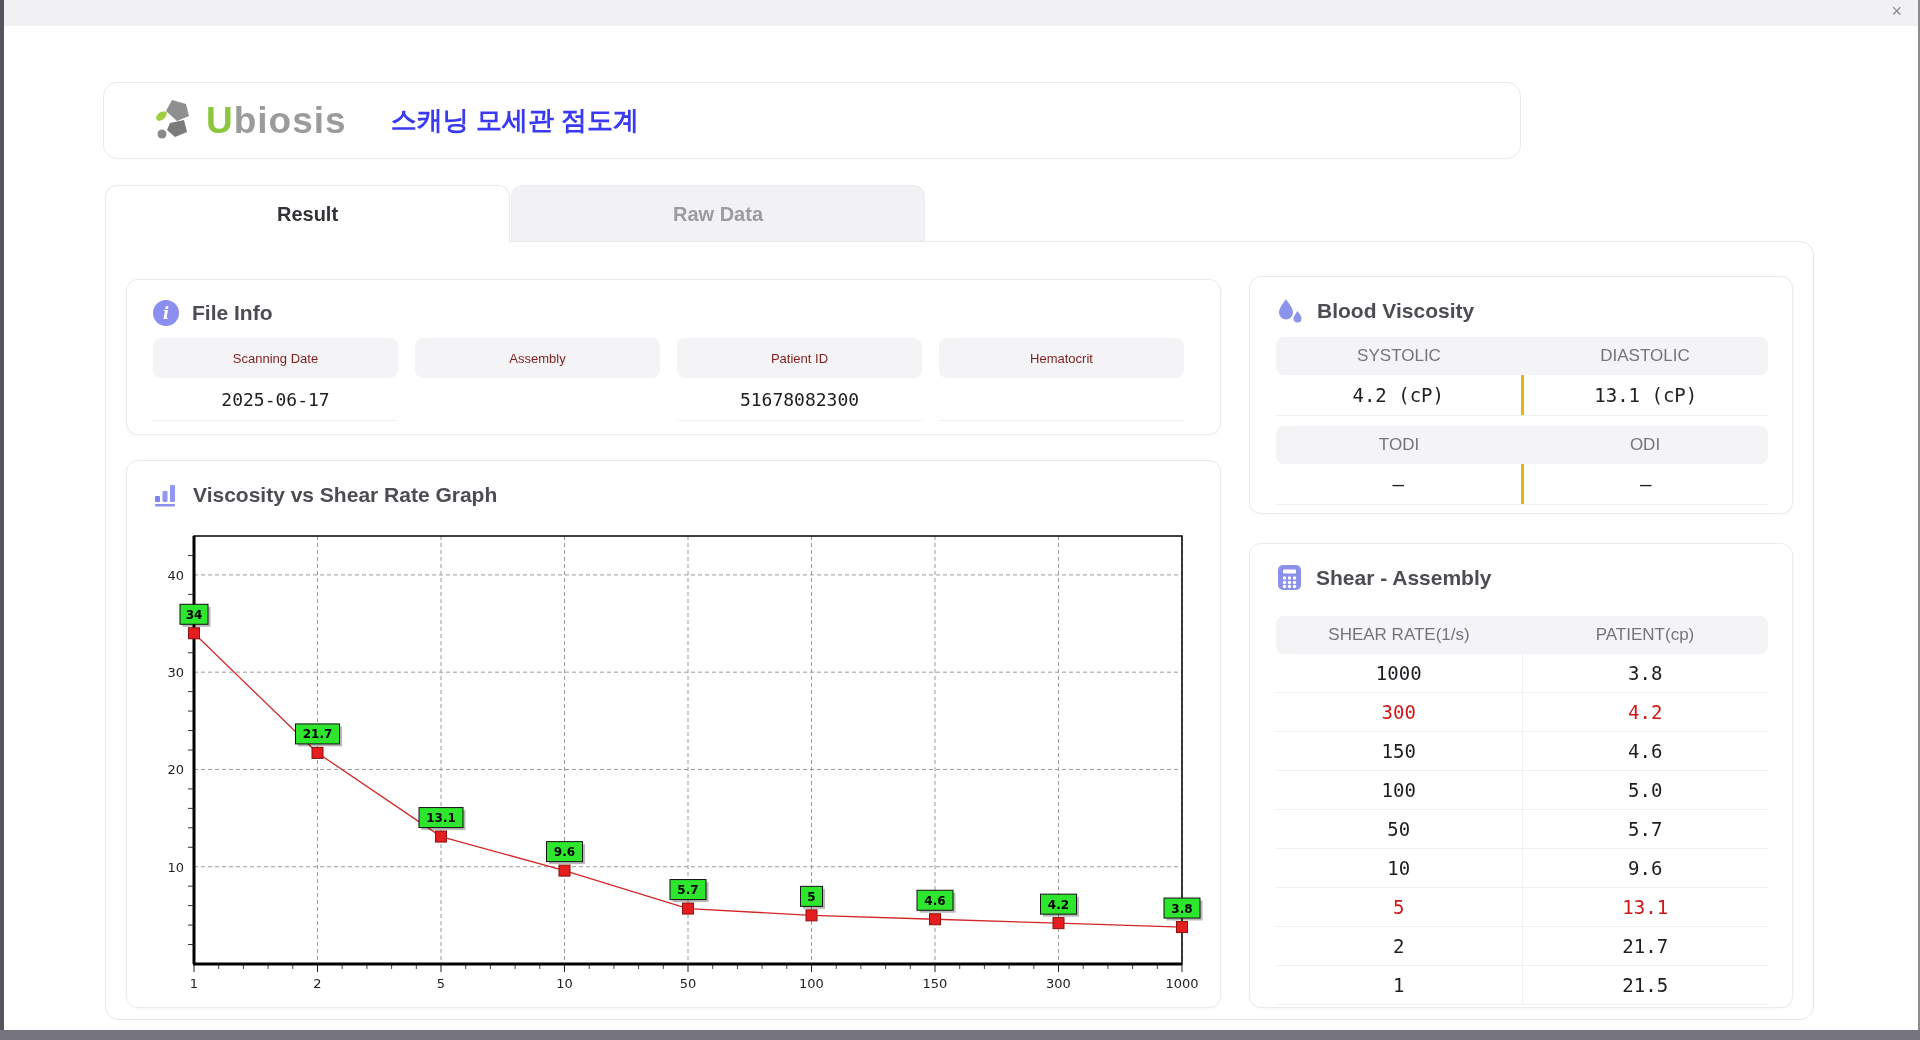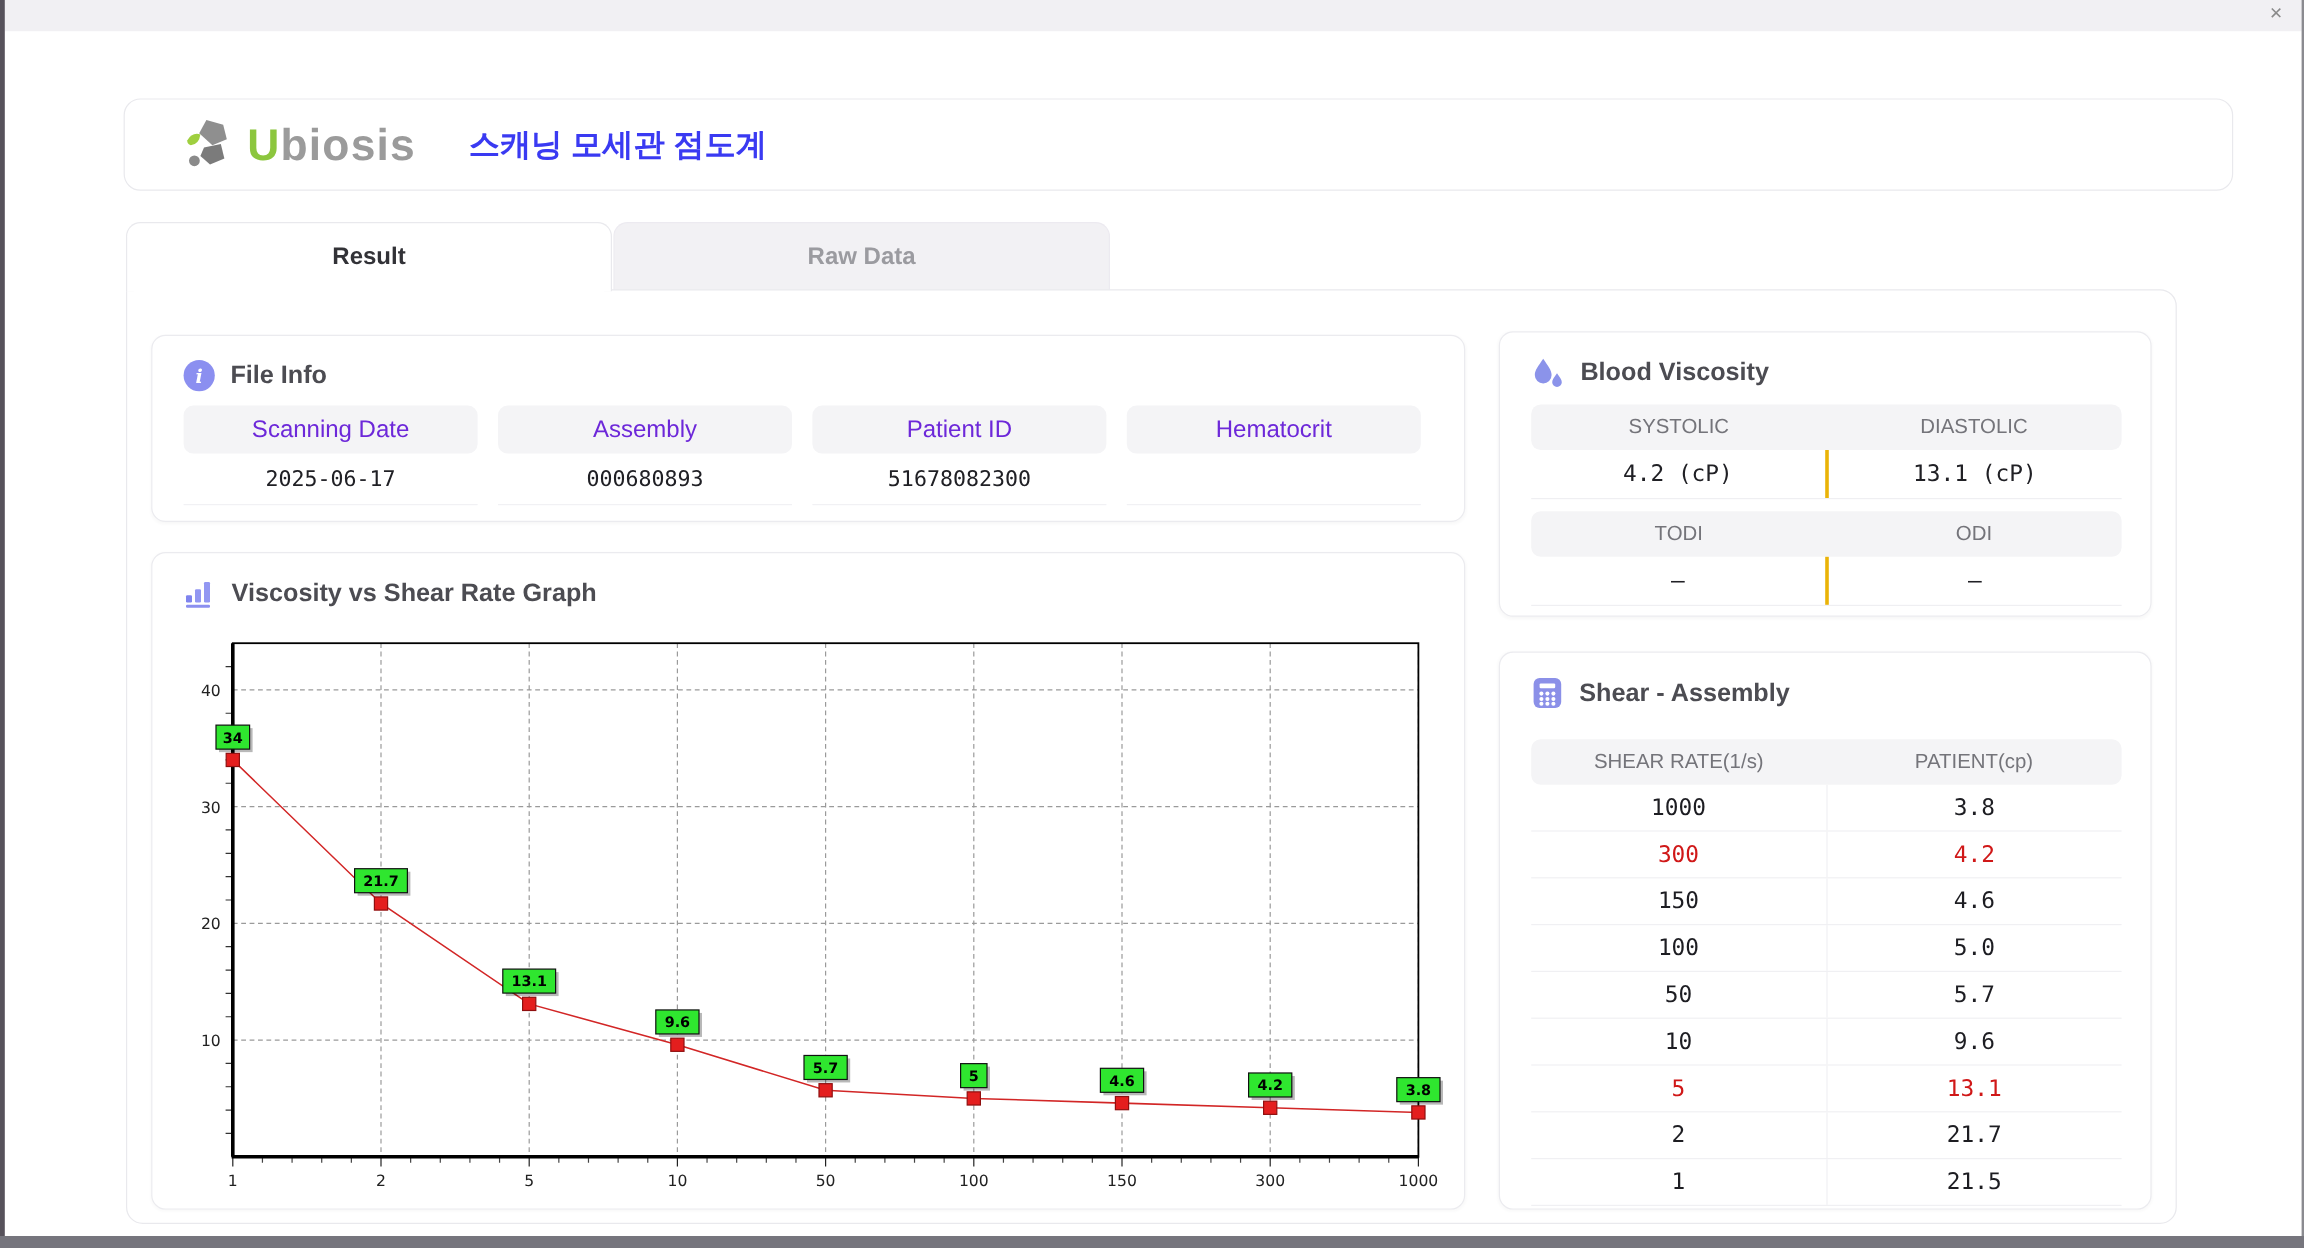--- a/index.html
+++ b/index.html
@@ -7,21 +7,21 @@
   #app{position:absolute;left:0;top:0;width:1920px;height:1040px;background:#ffffff;}
 
   
   .titlebar{position:absolute;left:4px;top:0;right:2px;height:26px;background:#f1f0f3;}
   .close{position:absolute;right:16px;top:1px;font-size:18px;color:#8a8a8a;cursor:default;}
   .left-edge{position:absolute;left:0;top:0;width:4px;height:1040px;background:#57525b;}
   .right-edge{position:absolute;right:0;top:0;width:2px;height:1040px;background:#8b8b90;}
   .bottom-bar{position:absolute;left:0;bottom:0;width:1920px;height:10px;background:#76757d;}
 
   
-  .header-card{position:absolute;left:103px;top:82px;width:1758px;height:77px;border:1px solid #e9e9ed;
+  .header-card{position:absolute;left:103px;top:82px;width:1418px;height:77px;border:1px solid #e9e9ed;
     border-radius:14px;background:#fff;display:flex;align-items:center;padding-left:48px;box-sizing:border-box;}
   .logo{display:flex;align-items:center;gap:6px;}
   .logo-text{font-size:37px;letter-spacing:1px;font-weight:600;}
   .logo-u{color:#8cc63e;}
   .logo-rest{color:#9b9b9b;}
   .app-title{margin-left:44px;font-size:26px;font-weight:700;color:#3a3af2;}
 
   
   .tab{position:absolute;top:185px;height:58px;border-radius:12px 12px 0 0;display:flex;align-items:center;
     justify-content:center;font-size:20px;box-sizing:border-box;cursor:pointer;}
@@ -40,21 +40,21 @@
   .shear-card{left:1249px;top:543px;width:544px;height:465px;}
 
   
   .icon-badge{width:26px;height:26px;border-radius:50%;background:#8b8ff0;color:#fff;display:flex;align-items:center;
     justify-content:center;font-family:"DejaVu Serif",serif;font-weight:700;font-size:16px;font-style:italic;}
 
   
   .fields{position:absolute;left:26px;top:58px;display:flex;gap:17px;}
   .field{width:245px;}
   .field-label{height:40px;background:#f4f4f6;border-radius:8px;display:flex;align-items:center;justify-content:center;
-    color:#6d28d9;font-size:20px;}
+    color:#7f1d1d;font-size:13px;}
   .field-value{height:42px;display:flex;align-items:center;justify-content:center;color:#202025;font-size:18px;
     font-family:"DejaVu Sans Mono",monospace;border-bottom:1px solid #f1f1f4;}
 
   
   .bv-wrap{position:absolute;left:26px;top:60px;width:492px;}
   .bv-table{margin-bottom:10px;}
   .bv-header{display:flex;height:38px;background:#f4f4f6;border-radius:8px;}
   .bv-hcell{flex:1;display:flex;align-items:center;justify-content:center;color:#74747a;font-size:17px;}
   .bv-values{display:flex;height:40px;border-bottom:1px solid #efeff2;}
   .bv-vcell{flex:1;display:flex;align-items:center;justify-content:center;color:#202025;font-size:19px;
@@ -110,21 +110,20 @@
       <span class="icon-badge">i</span>
       <span>File Info</span>
     </div>
     <div class="fields" id="file-fields">
         <div class="field">
           <div class="field-label">Scanning Date</div>
           <div class="field-value">2025-06-17</div>
         </div>
         <div class="field">
           <div class="field-label">Assembly</div>
-          <div class="field-value">000680893</div>
         </div>
         <div class="field">
           <div class="field-label">Patient ID</div>
           <div class="field-value">51678082300</div>
         </div>
         <div class="field">
           <div class="field-label">Hematocrit</div>
           <div class="field-value"></div>
         </div>
       </div>

